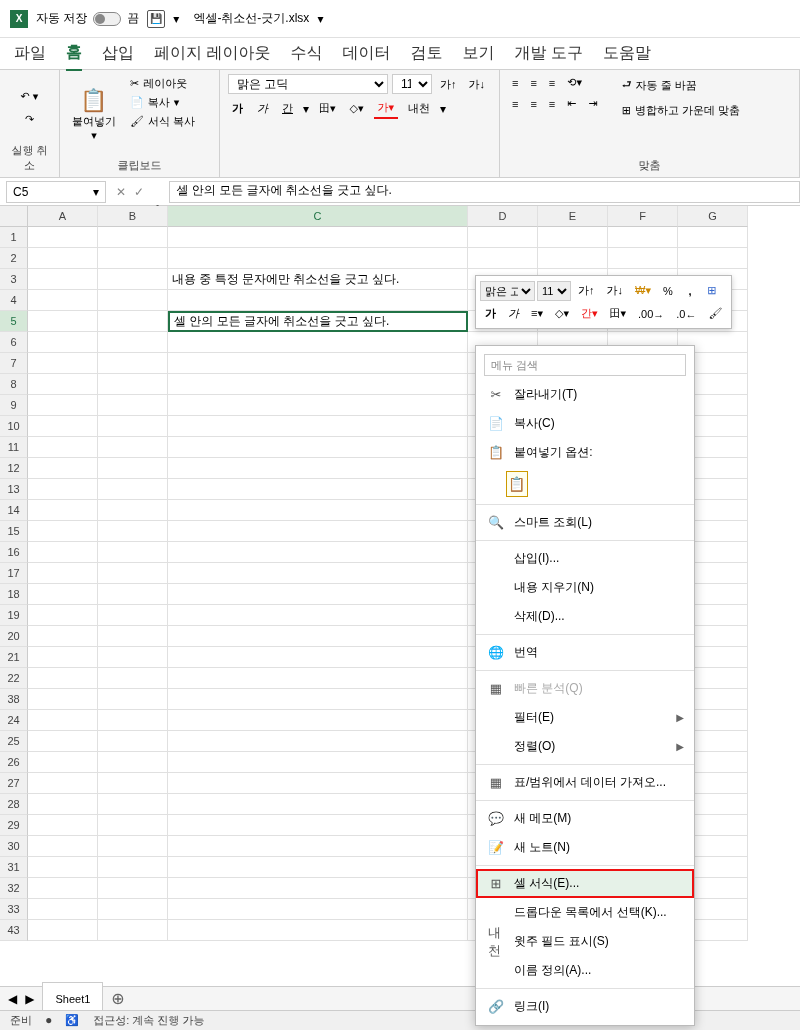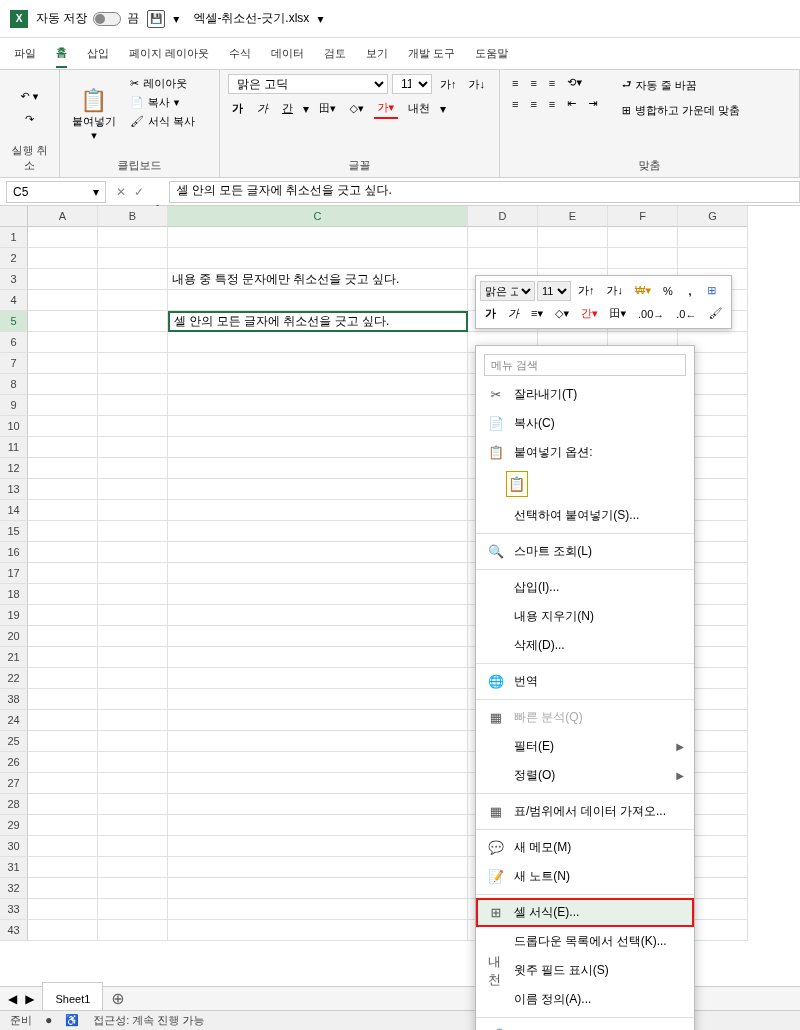--- a/index.html
+++ b/index.html
@@ -6,21 +6,21 @@
 body { width: 800px; height: 1030px; background: #fff; overflow: hidden; font-size: 12px; position: relative; }
 
 .title-bar { height: 38px; display: flex; align-items: center; gap: 8px; padding: 0 10px; background: #fff; border-bottom: 1px solid #e0e0e0; }
 .app-logo { width: 18px; height: 18px; background: #217346; color: #fff; display: flex; align-items: center; justify-content: center; font-size: 10px; font-weight: bold; }
 .autosave { display: flex; align-items: center; gap: 6px; font-size: 12px; }
 .toggle { width: 28px; height: 14px; border: 1px solid #888; border-radius: 7px; position: relative; background: #f0f0f0; }
 .toggle::after { content: ''; width: 10px; height: 10px; background: #888; border-radius: 50%; position: absolute; top: 1px; left: 1px; }
 .save-icon { width: 18px; height: 18px; border: 1px solid #555; border-radius: 2px; display: flex; align-items: center; justify-content: center; font-size: 10px; }
 
 .tabs { height: 32px; display: flex; align-items: center; padding: 0 14px; gap: 20px; border-bottom: 1px solid #d0d0d0; }
-.tab { font-size: 11px; color: #333; padding: 6px 0; cursor: pointer; }
+.tab { font-size: 16px; color: #333; padding: 6px 0; cursor: pointer; }
 .tab.active { border-bottom: 2px solid #217346; color: #217346; font-weight: 600; }
 
 .ribbon { height: 108px; display: flex; border-bottom: 1px solid #d0d0d0; background: #f5f5f5; }
 .ribbon-group { border-right: 1px solid #d0d0d0; padding: 4px 8px; display: flex; flex-direction: column; justify-content: space-between; }
 .ribbon-group-label { font-size: 11px; text-align: center; color: #444; padding-top: 2px; }
 .ribbon-content { display: flex; gap: 6px; flex: 1; }
 .rbtn { display: flex; flex-direction: column; align-items: center; justify-content: center; cursor: pointer; padding: 2px 4px; font-size: 11px; }
 .rbtn-icon { font-size: 22px; }
 .rbtn-sm { display: flex; align-items: center; gap: 4px; padding: 2px 4px; font-size: 11px; cursor: pointer; }
 .font-select { border: 1px solid #ccc; background: #fff; height: 20px; font-size: 12px; padding: 0 4px; }
@@ -133,21 +133,20 @@
       <div style="display:flex;gap:6px;align-items:center">
         <span class="rbtn-sm" style="font-weight:bold">가</span>
         <span class="rbtn-sm" style="font-style:italic">가</span>
         <span class="rbtn-sm" style="text-decoration:underline">간</span>▾
         <span class="rbtn-sm">田▾</span>
         <span class="rbtn-sm">◇▾</span>
         <span class="rbtn-sm" style="color:#e11;border-bottom:2px solid #e11">가▾</span>
         <span class="rbtn-sm">내천</span>▾
       </div>
     </div>
-    <div class="ribbon-group-label">글꼴</div>
   </div>
   <div class="ribbon-group" style="flex:1">
     <div class="ribbon-content">
       <div style="display:flex;flex-direction:column;gap:4px">
         <div style="display:flex;gap:4px">
           <span class="rbtn-sm">≡</span>
           <span class="rbtn-sm">≡</span>
           <span class="rbtn-sm">≡</span>
           <span class="rbtn-sm">⟲▾</span>
         </div>
@@ -574,23 +573,20 @@
     </div>
   <div class="ctx-item">
       <span class="ctx-icon">📄</span>
       <span>복사(C)</span>
     </div>
   <div class="ctx-item">
       <span class="ctx-icon">📋</span>
       <span>붙여넣기 옵션:</span>
     </div>
   <div class="paste-icon">📋</div>
-  <div class="ctx-item ctx-sub">
-      <span>선택하여 붙여넣기(S)...</span>
-    </div>
   <div class="ctx-sep"></div>
   <div class="ctx-item">
       <span class="ctx-icon">🔍</span>
       <span>스마트 조회(L)</span>
     </div>
   <div class="ctx-sep"></div>
   <div class="ctx-item ctx-sub">
       <span>삽입(I)...</span>
     </div>
   <div class="ctx-item ctx-sub">

